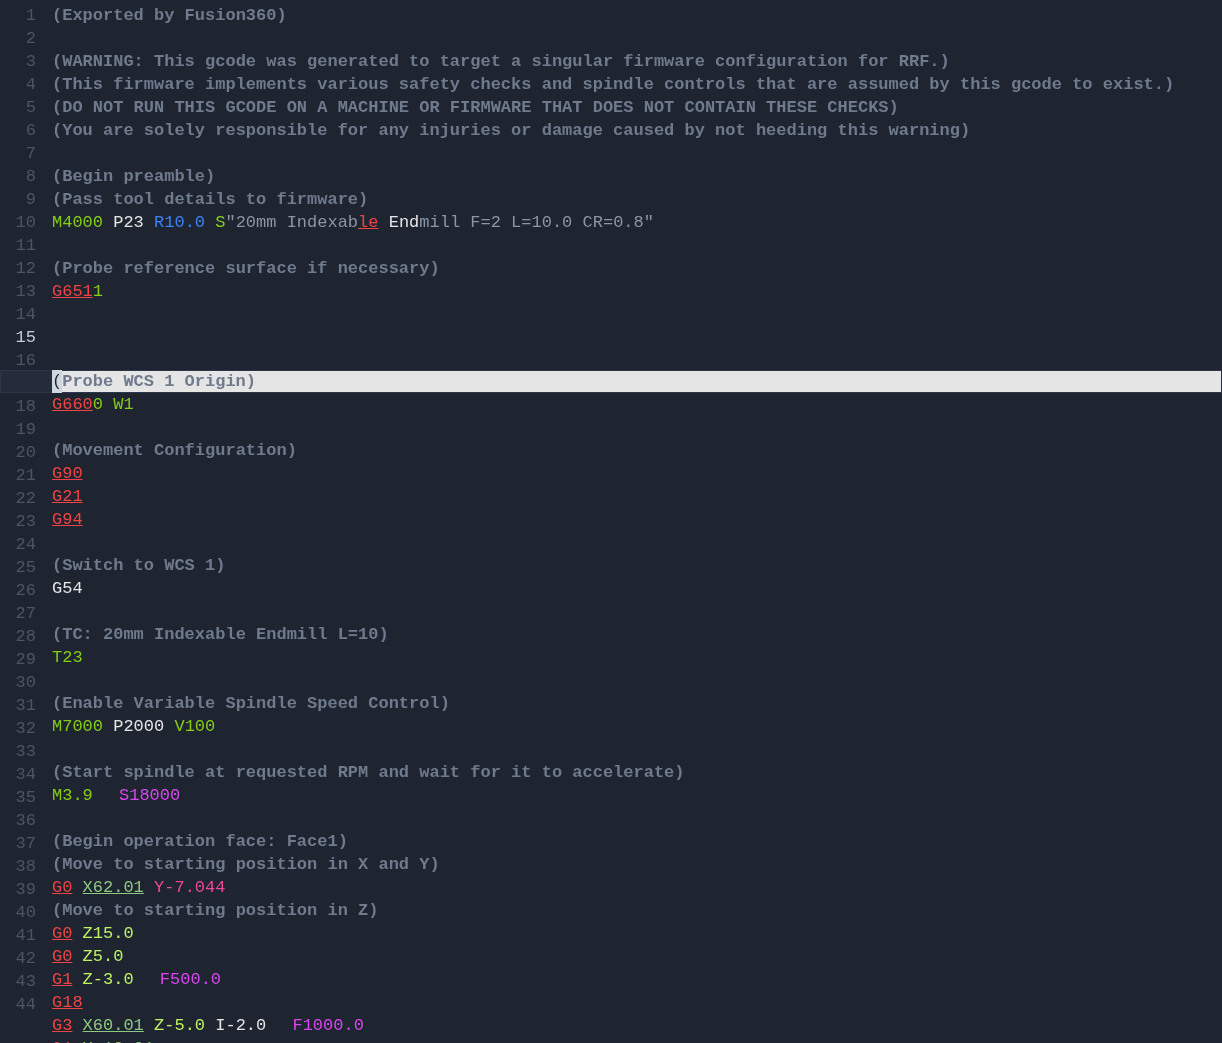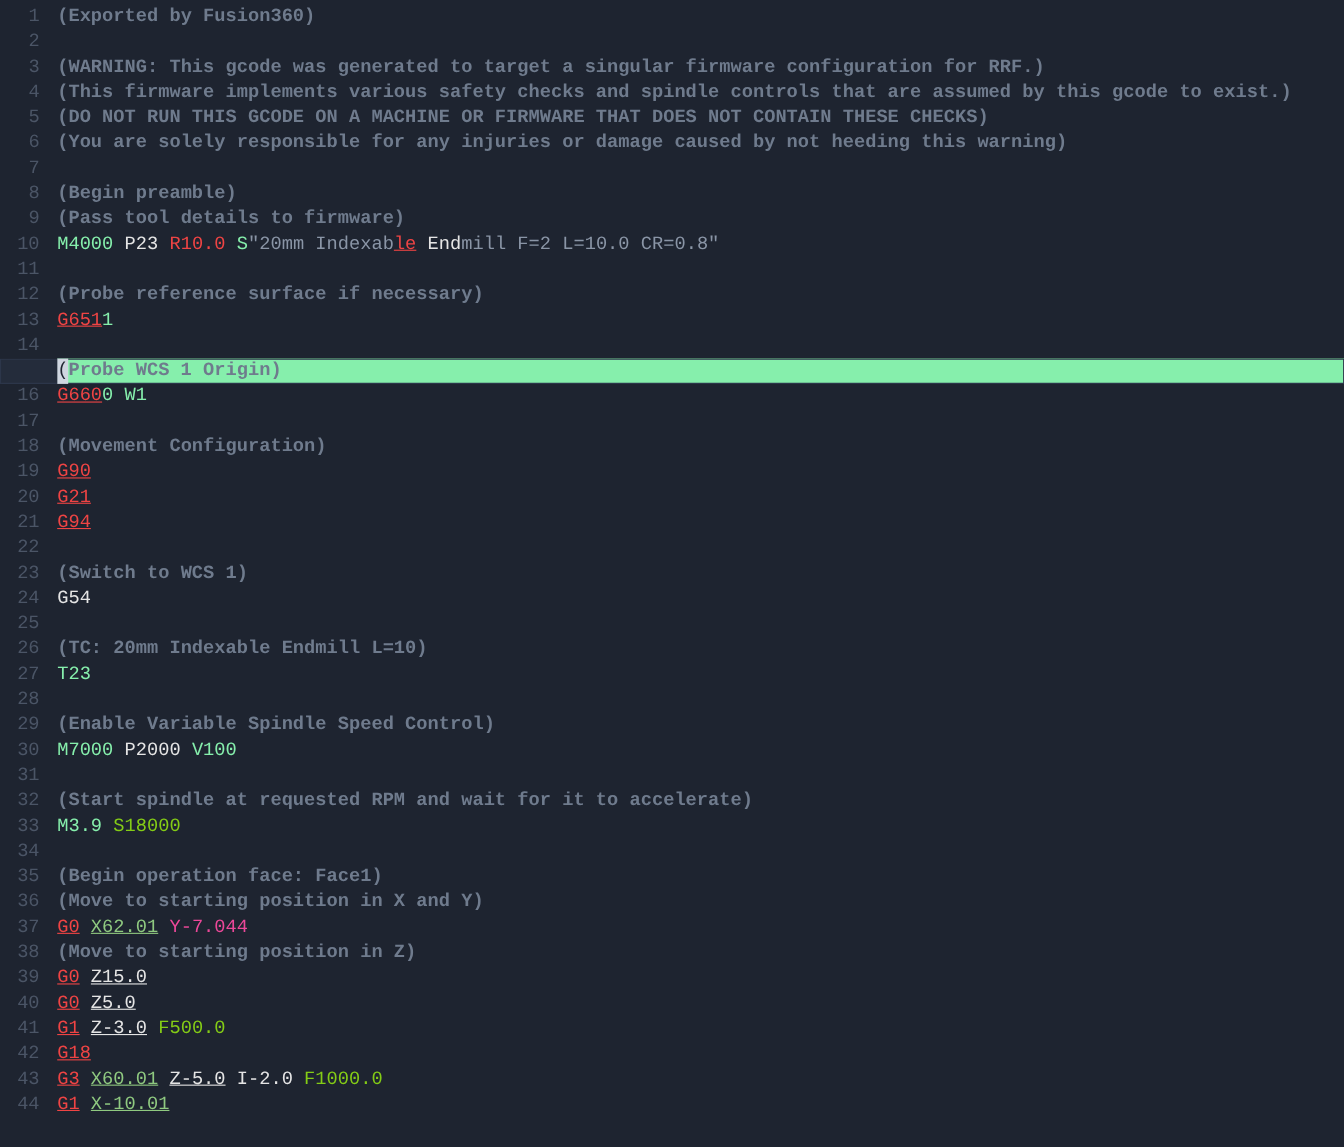--- a/index.html
+++ b/index.html
@@ -40,44 +40,45 @@
     padding-left: 10px;
     padding-top: 4px;
     flex: 1 1 auto;
     position: relative;
   }
   .code .row {
     height: 23px;
     position: relative;
   }
   .code .row.active-bg {
-    background: #86efac;
+    background: #e5e5e5;
     box-shadow: inset 0 0 0 1px #2c364a;
+    margin-top: 44px;
   }
   .code .row.active-bg::before {
     content: "";
     position: absolute;
     left: -52px;
     width: 52px;
     top: 0;
     bottom: 0;
     background: #242c3b;
     box-shadow: inset 1px 0 0 #2c364a, inset 0 1px 0 #2c364a, inset 0 -1px 0 #2c364a;
   }
 
   
   .cmt   { color: #6f7b8d; font-weight: bold; }    
   .gword { color: #ef4444; text-decoration: underline; }    
   .pword { color: #e5e5e5; }    
-  .sword { color: #84cc16; }    
+  .sword { color: #d946ef; margin-left: 16px; }    
   .xword { color: #8fc980; text-decoration: underline; }    
   .yword { color: #ec4899; }    
-  .zword { color: #e5e5e5; text-decoration: underline; }    
-  .rword { color: #ef4444; }    
-  .plain { color: #86efac; }    
+  .zword { color: #bef264; }    
+  .rword { color: #3b82f6; }    
+  .plain { color: #84cc16; }    
   .str   { color: #8a95a6; }
 
   .cursor-block {
     display: inline-block;
     width: 0.6em;
     background: #cfd6e0;
     color: #1e2430;
     vertical-align: baseline;
   }
   

